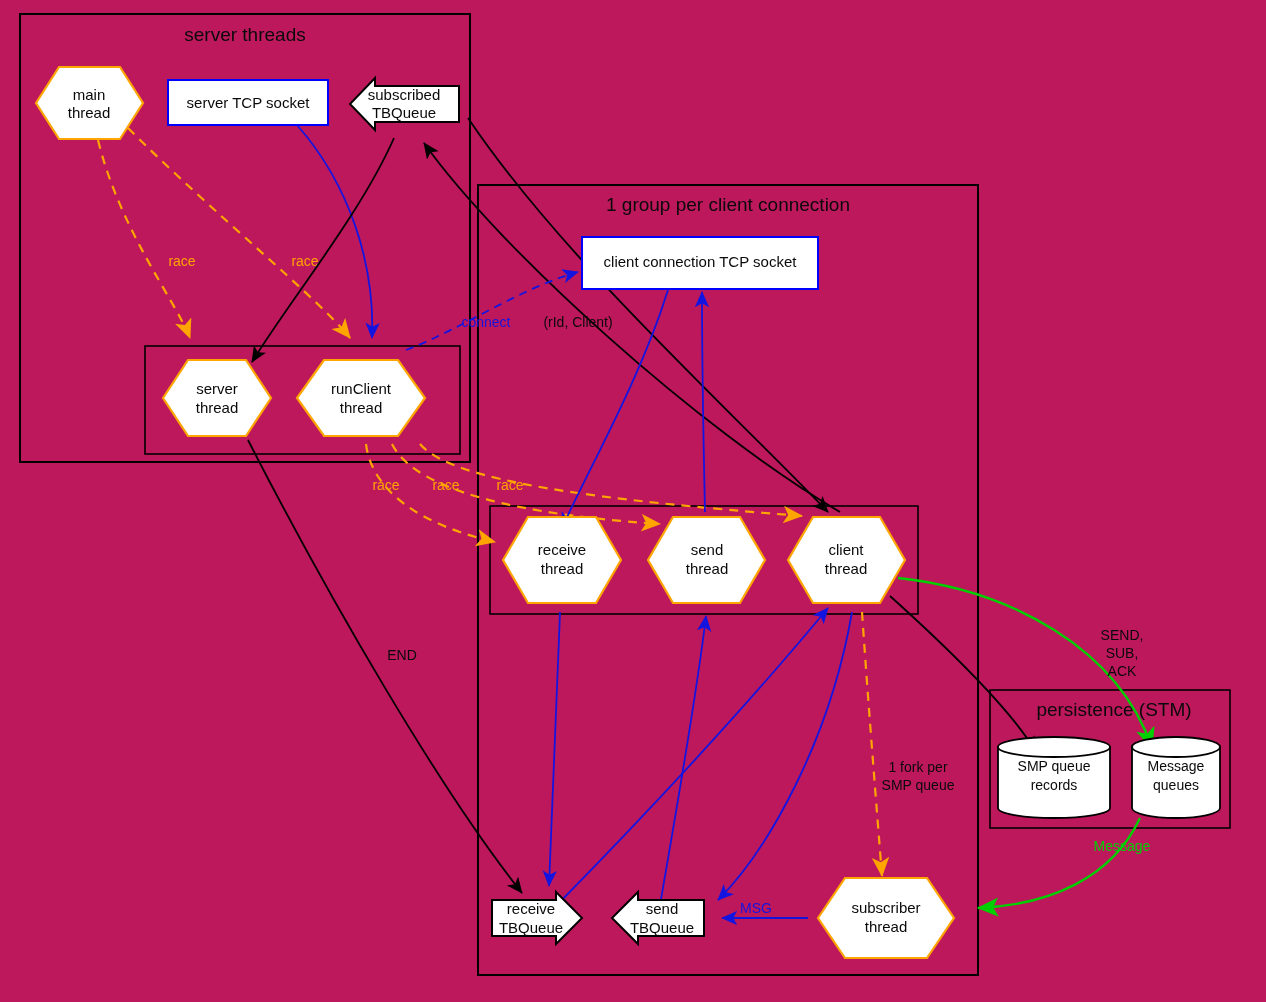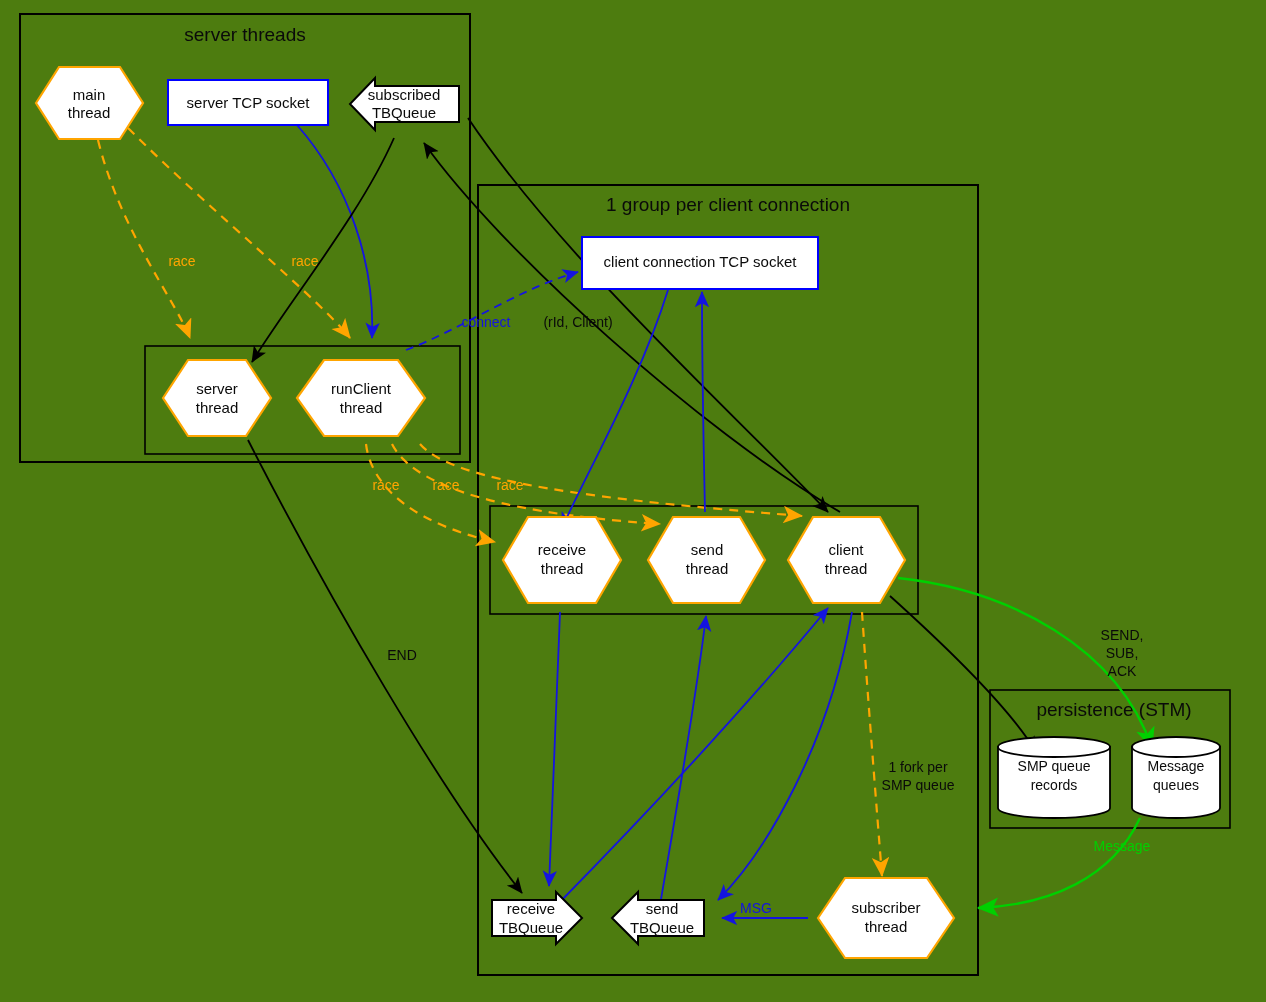--- a/index.html
+++ b/index.html
@@ -5,21 +5,21 @@
 <style>
   html, body {
     margin: 0;
     padding: 0;
     background: #ffffff;
   }
   #stage {
     position: relative;
     width: 1266px;
     height: 1002px;
-    background: #4d7c0f;
+    background: #be185d;
     font-family: "Liberation Sans", sans-serif;
   }
   svg.diagram {
     display: block;
     width: 1266px;
     height: 1002px;
   }
   .box-outline {
     fill: none;
     stroke: #000000;

